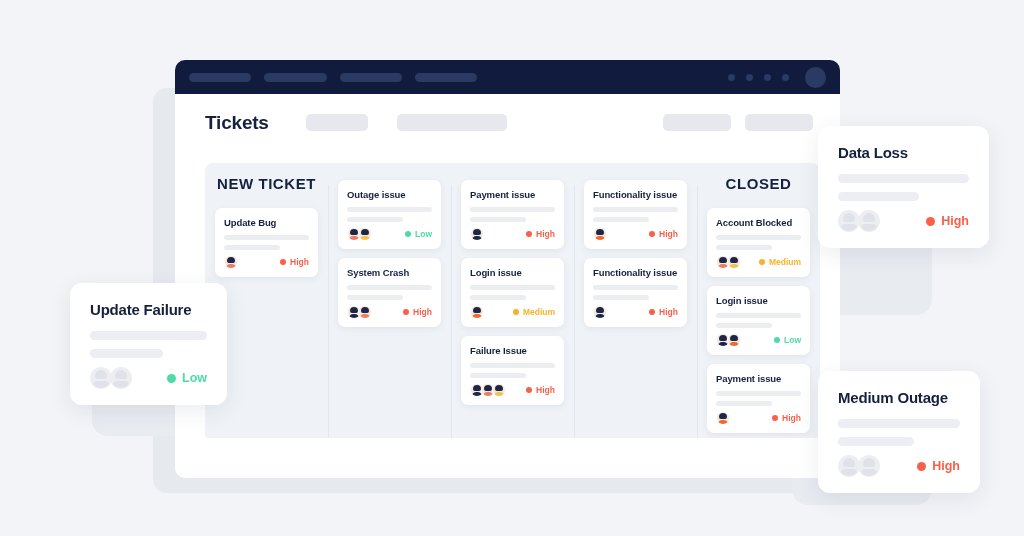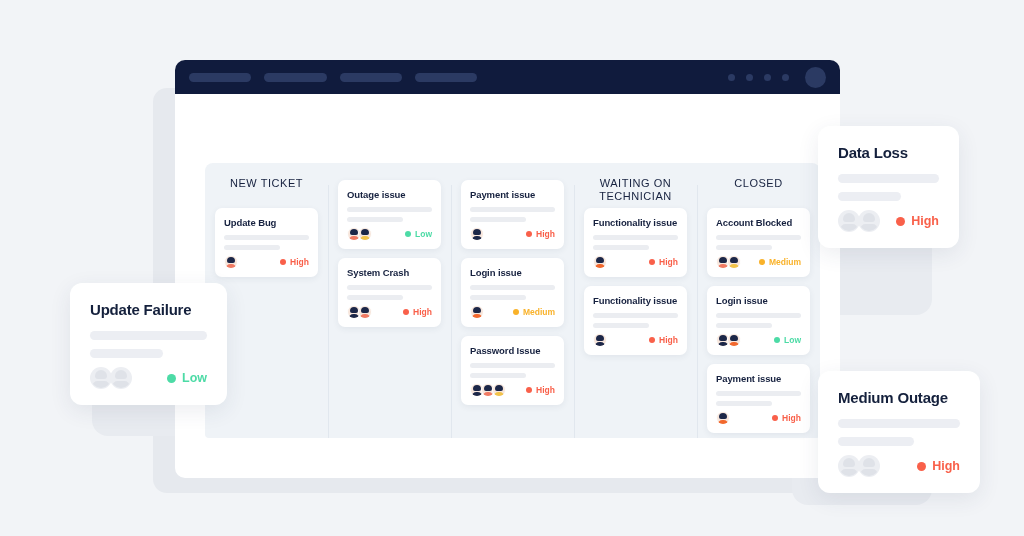--- a/index.html
+++ b/index.html
@@ -84,22 +84,22 @@
     flex: 1;
     position: relative;
     padding: 14px 10px 0 10px;
   }
   .column + .column::before {
     content: "";
     position: absolute; left: 0; top: 22px; bottom: 0;
     width: 1px; background: #e1e7ee;
   }
   .col-title {
-    font-size: 11px;
-    font-weight: normal;
+    font-size: 15px;
+    font-weight: bold;
     color: #16213f;
     letter-spacing: 0.55px;
     text-align: center;
     line-height: 13px;
     height: 28px;
     text-transform: uppercase;
   }
   .cards { display: flex; flex-direction: column; gap: 9px; margin-top: 3px; }
 
   
@@ -195,20 +195,27 @@
       </div>
       <div class="tb-right">
         <div class="tdot"></div>
         <div class="tdot"></div>
         <div class="tdot"></div>
         <div class="tdot"></div>
         <div class="tavatar"></div>
       </div>
     </div>
 
+    <div class="pagehead">
+      <div class="page-title">Tickets</div>
+      <div class="hbar hb1"></div>
+      <div class="hbar hb2"></div>
+      <div class="hbar hb3"></div>
+      <div class="hbar hb4"></div>
+    </div>
 
     <div class="board" id="board">
         <div class="column">
           <div class="col-title">NEW TICKET</div>
           <div class="cards">
             <div class="card">
               <div class="card-title">Update Bug</div>
               <div class="line l-long"></div>
               <div class="line l-mid"></div>
               <div class="card-foot">
@@ -302,21 +309,21 @@
                     <div class="body" style="background: rgb(242, 104, 45);"></div>
                   </div>
                 </div>
                 <div class="prio" style="color: rgb(249, 178, 42);">
                   <span class="dot" style="background: rgb(249, 178, 42);"></span>
                   <span>Medium</span>
                 </div>
               </div>
             </div>
             <div class="card">
-              <div class="card-title">Password Issue</div>
+              <div class="card-title">Failure Issue</div>
               <div class="line l-long"></div>
               <div class="line l-mid"></div>
               <div class="card-foot">
                 <div class="avatars">
                   <div class="avatar" style="background: rgb(247, 230, 220);">
                     <div class="hair"></div>
                     <div class="body" style="background: rgb(28, 39, 72);"></div>
                   </div>
                   <div class="avatar" style="background: rgb(247, 230, 220);">
                     <div class="hair"></div>
@@ -329,21 +336,20 @@
                 </div>
                 <div class="prio" style="color: rgb(249, 96, 74);">
                   <span class="dot" style="background: rgb(249, 96, 74);"></span>
                   <span>High</span>
                 </div>
               </div>
             </div>
           </div>
         </div>
         <div class="column">
-          <div class="col-title">WAITING ON TECHNICIAN</div>
           <div class="cards">
             <div class="card">
               <div class="card-title">Functionality issue</div>
               <div class="line l-long"></div>
               <div class="line l-mid"></div>
               <div class="card-foot">
                 <div class="avatars">
                   <div class="avatar" style="background: rgb(247, 230, 220);">
                     <div class="hair"></div>
                     <div class="body" style="background: rgb(242, 104, 45);"></div>
@@ -456,21 +462,21 @@
             <div class="body"></div>
           </div>
         </div>
         <div class="prio" style="color: rgb(77, 219, 166);">
           <span class="dot" style="background: rgb(77, 219, 166);"></span>
           <span>Low</span>
         </div>
       </div>
     </div>
 
-  <div class="float" id="float-data-loss" style="left:818px; top:126px; width:141px;">
+  <div class="float" id="float-data-loss" style="left:818px; top:126px; width:171px;">
       <div class="f-title">Data Loss</div>
       <div class="line l-long"></div>
       <div class="line l-mid"></div>
       <div class="card-foot">
         <div class="avatars">
           <div class="avatar ph">
             <div class="hair"></div>
             <div class="body"></div>
           </div>
           <div class="avatar ph">

